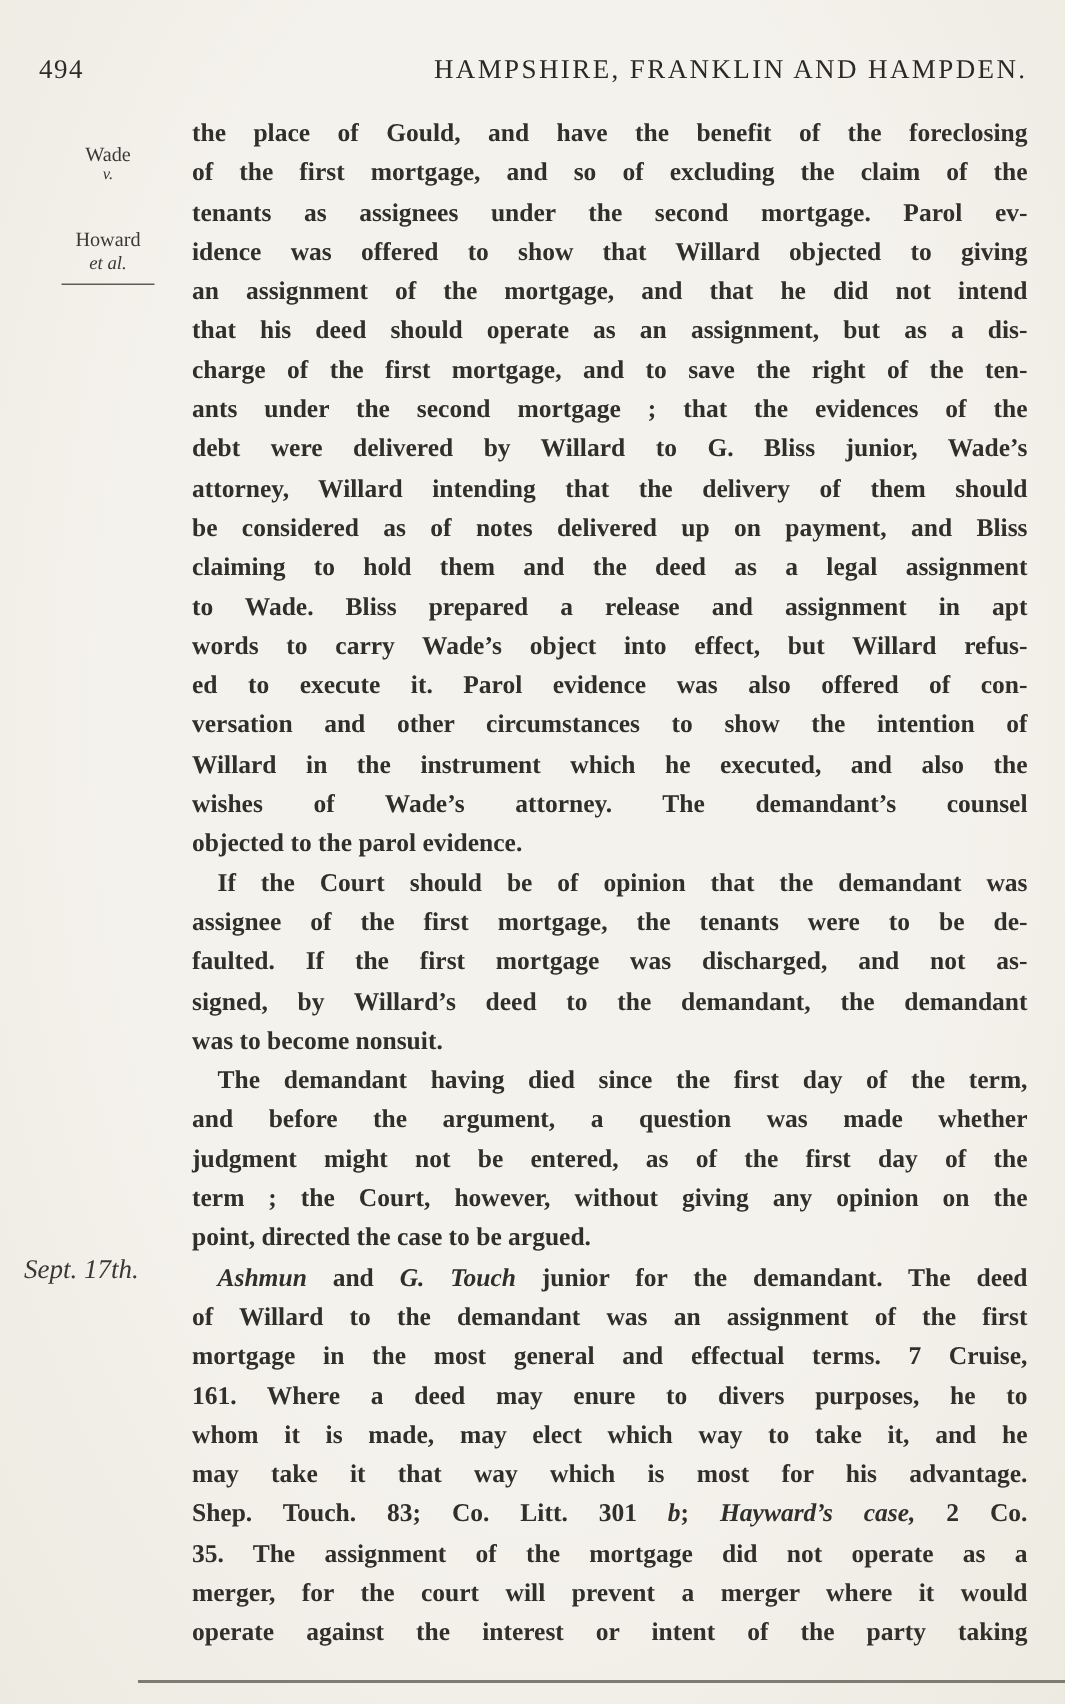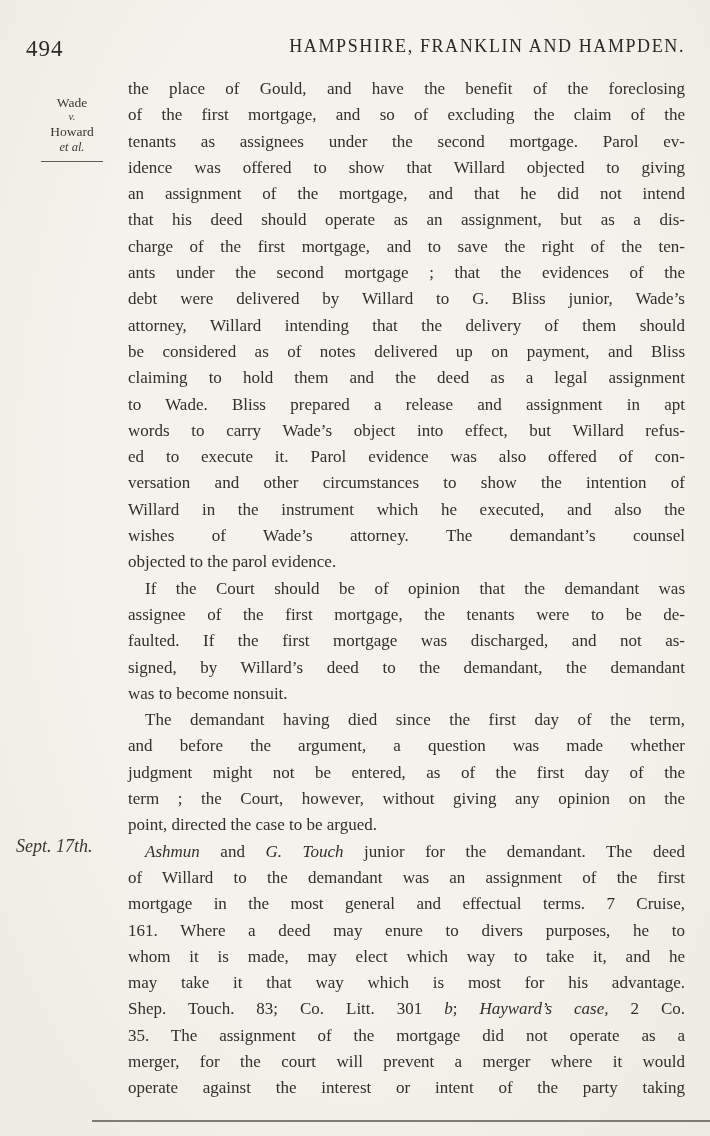--- a/index.html
+++ b/index.html
@@ -15,21 +15,21 @@
     font-family: "Liberation Serif", serif;
     color: #312f2a;
     overflow: hidden;
   }
 
   
   .page-number {
     position: absolute;
     left: 26px;
     top: 36px;
-    font-size: 23px;
+    font-size: 18px;
     letter-spacing: 1px;
     color: #2d2b26;
   }
   .header-title {
     position: absolute;
     left: 128px;
     top: 36px;
     width: 557px;
     text-align: right;
     font-size: 18px;
@@ -42,21 +42,21 @@
   .margin-case {
     position: absolute;
     left: 24px;
     top: 80px;
     width: 96px;
     text-align: center;
     color: #3a3832;
   }
   .margin-case div:nth-child(1) { font-size: 13.5px; line-height: 15px; margin-top: 15px; }
   .margin-case div:nth-child(2) { font-size: 11px;   line-height: 13px; }
-  .margin-case div:nth-child(3) { font-size: 13.5px; line-height: 17px; }
+  .margin-case div:nth-child(3) { font-size: 13.5px; line-height: 17px; margin-top: 28px; }
   .margin-case div:nth-child(4) { font-size: 12.5px; line-height: 15px; }
   .margin-rule {
     width: 62px;
     height: 1px;
     background: #5f5c55;
     margin: 6px auto 0;
   }
   .margin-date {
     position: absolute;
     left: 16px;
@@ -74,20 +74,21 @@
     left: 128px;
     top: 76px;
     width: 557px;
     font-size: 17px;
     line-height: 26.3px;
     color: #312f2a;
   }
   .line {
     text-align: justify;
     text-align-last: justify;
+    font-weight: bold;
   }
   .line.last {
     text-align-last: left;
   }
   .paragraph.indent .line:first-child {
     text-indent: 17px;
   }
   .italic { font-style: italic; }
 
   

